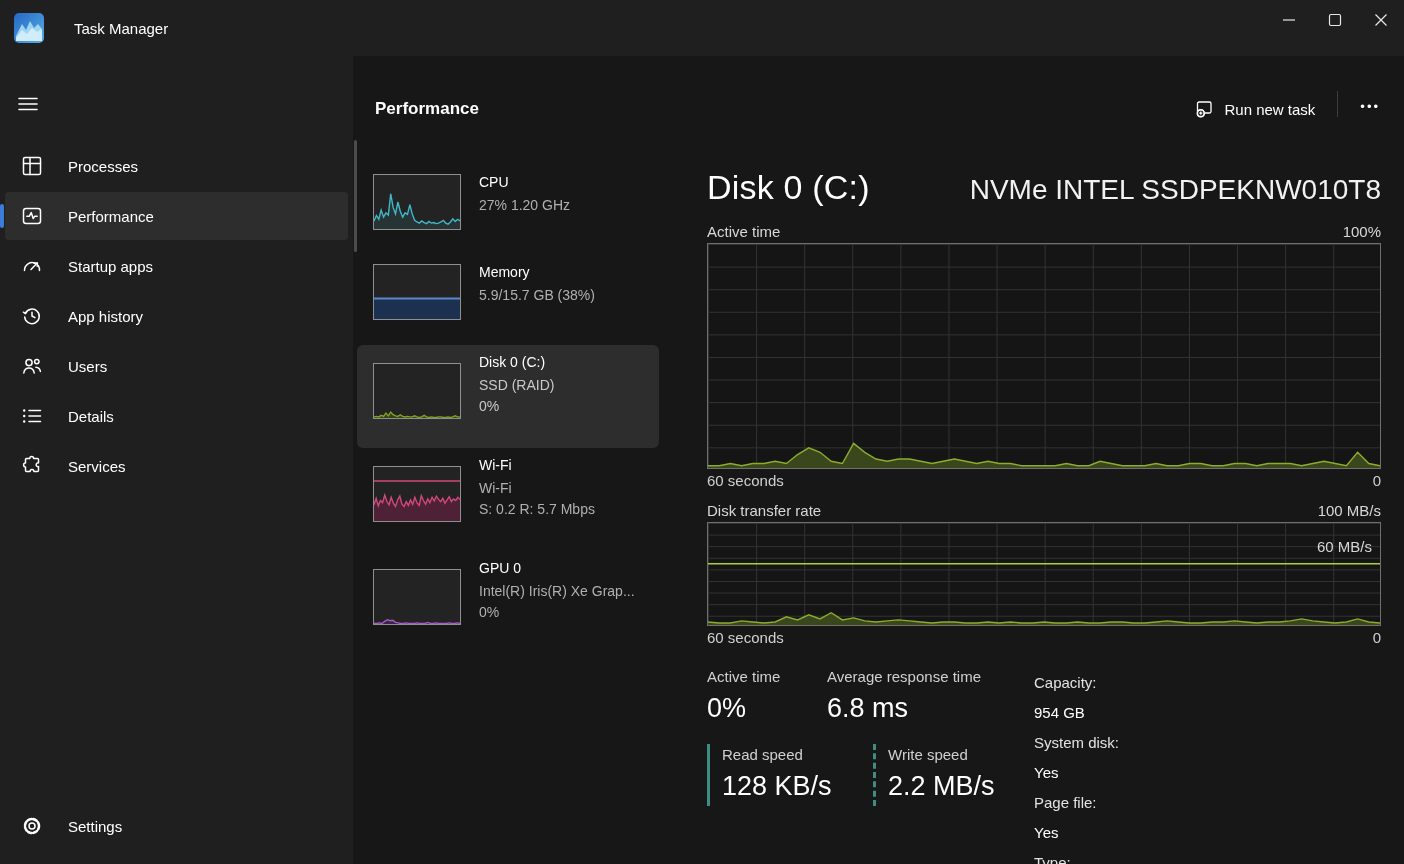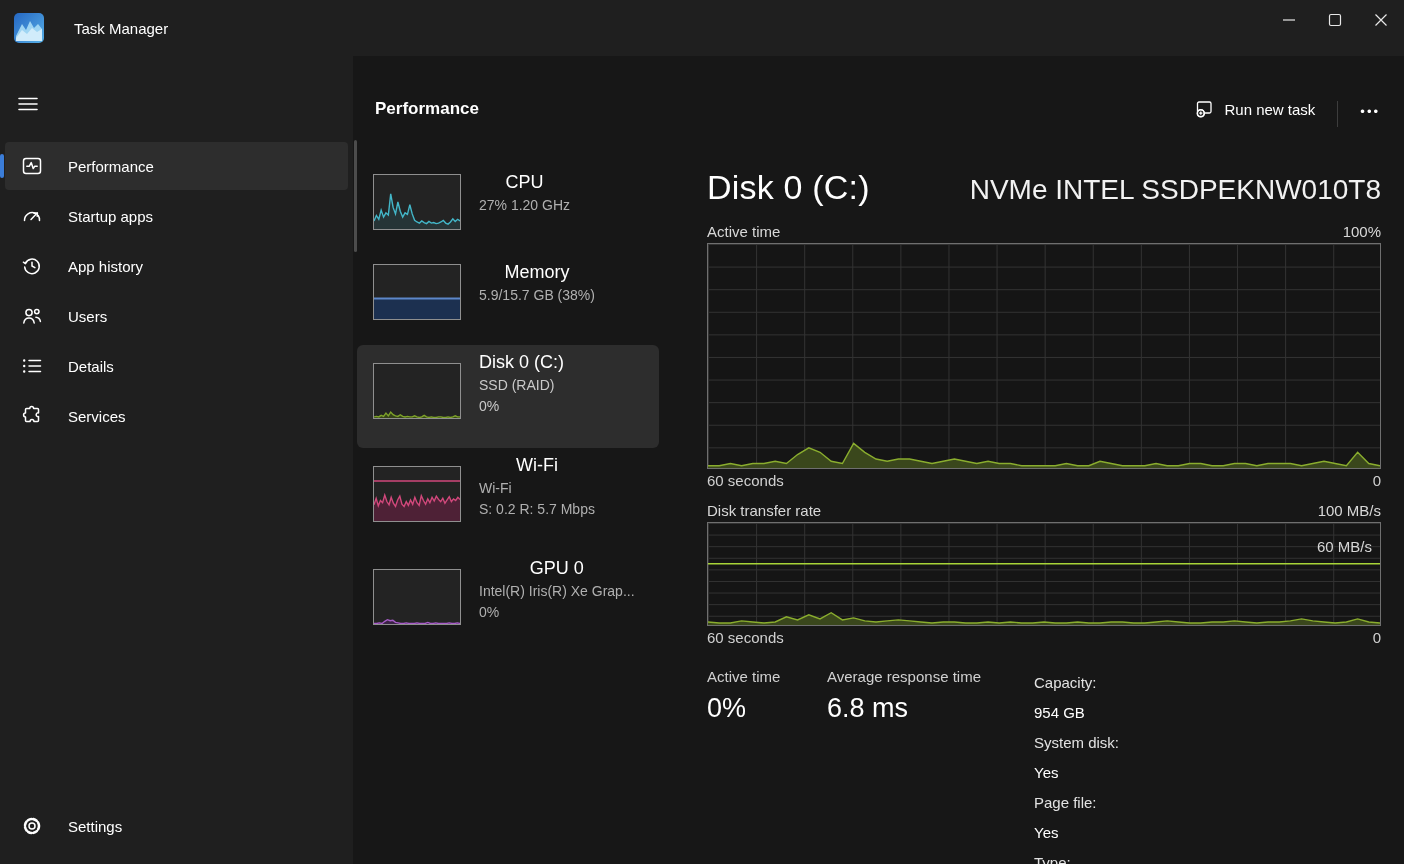--- a/index.html
+++ b/index.html
@@ -36,41 +36,41 @@
   .nav-item.selected::before{content:"";position:absolute;left:-5px;top:12px;width:4px;height:24px;border-radius:2px;
             background:var(--accent);}
   .nav-ico svg{stroke:#fff;fill:none;stroke-width:1.5;stroke-linecap:round;stroke-linejoin:round;}
   .nav-bottom{margin-top:auto;margin-bottom:12px;}
 
   
   .main{flex:1;background:var(--panel);display:flex;flex-direction:column;min-width:0;position:relative;}
   .list-scrollbar{position:absolute;left:1px;top:84px;width:3px;height:112px;background:#4c4c4c;border-radius:2px;}
   .main-header{height:58px;margin-top:24px;display:flex;align-items:center;padding:0 12px 0 22px;flex:none;}
   .main-title{font-size:17px;font-weight:700;}
-  .header-right{margin-left:auto;display:flex;align-items:flex-end;}
+  .header-right{margin-left:auto;display:flex;align-items:flex-start;}
   .run-task-btn{display:flex;align-items:center;gap:10px;background:none;border:none;color:#fff;font-size:15px;
                 font-family:inherit;padding:8px 12px;border-radius:4px;cursor:pointer;}
   .run-task-btn svg{stroke:#fff;fill:none;stroke-width:1.3;}
   .header-divider{width:1px;height:26px;background:#3d3d3d;margin:0 10px;}
   .more-btn{background:none;border:none;color:#fff;font-size:13px;letter-spacing:2px;padding:8px 12px;border-radius:4px;cursor:pointer;font-family:inherit;}
 
   .main-body{flex:1;display:flex;min-height:0;}
 
   
   .perf-list{width:310px;flex:none;padding:27px 0 0 4px;display:flex;flex-direction:column;}
   .perf-item{display:flex;align-items:flex-start;padding:0 0 0 16px;border:none;background:none;color:#fff;
              text-align:left;border-radius:6px;cursor:pointer;width:302px;font-family:inherit;}
   .perf-item.i2{height:90px;}
   .perf-item.i3{height:103px;}
   .perf-item.selected{background:var(--selected);}
   .thumb{width:88px;height:56px;flex:none;border:1px solid #8f8f8f;background:#232323;position:relative;overflow:hidden;}
   .i2 .thumb{margin-top:9px;}
   .i3 .thumb{margin-top:18px;}
   .perf-text{margin-left:18px;padding-top:4px;min-width:0;}
-  .perf-title{font-size:18px;line-height:26px;font-weight:400;text-align:center;}
+  .perf-title{font-size:14px;line-height:26px;font-weight:400;}
   .perf-sub{font-size:14px;line-height:21px;color:var(--sub);white-space:nowrap;}
   .perf-item.selected .perf-sub{color:#c9c9c9;}
 
   
   .detail{flex:1;padding:30px 23px 0 44px;min-width:0;}
   .detail-titlerow{display:flex;align-items:baseline;}
   .detail-title{font-size:34px;font-weight:400;letter-spacing:.2px;}
   .detail-device{margin-left:auto;font-size:28px;color:#f2f2f2;}
   .chart-labelrow{display:flex;justify-content:space-between;font-size:15px;color:#d8d8d8;margin-top:16px;margin-bottom:3px;}
   .chart-labelrow.second{margin-top:13px;}
@@ -142,20 +142,29 @@
   <div class="content">
 
     <nav class="sidebar">
       <button class="hamburger">
         <svg width="24" height="24" viewBox="0 0 24 24">
             <path d="M3 6.5h18M3 12h18M3 17.5h18" stroke="#fff" stroke-width="1.6" fill="none" stroke-linecap="round"></path>
           </svg>
       </button>
 
       <div class="nav">
+        <button class="nav-item">
+          <span class="nav-ico">
+            <svg width="24" height="24" viewBox="0 0 24 24">
+                <rect x="3.5" y="3.5" width="17" height="17" rx="1.5"></rect>
+                <path d="M3.5 9.5h17M10 9.5V20.5M10 3.5v6"></path>
+              </svg>
+          </span>
+          <span>Processes</span>
+        </button>
 
         <button class="nav-item selected">
           <span class="nav-ico">
             <svg width="24" height="24" viewBox="0 0 24 24">
                 <rect x="3.5" y="4.5" width="17" height="15" rx="2.5"></rect>
                 <path d="M6.8 12.2h2.6l1.8-3.6 2 6 1.6-2.4h2.4"></path>
               </svg>
           </span>
           <span>Performance</span>
         </button>
@@ -366,20 +375,30 @@
               <div class="metric-row">
                 <div class="metric c1">
                   <div class="metric-label">Active time</div>
                   <div class="metric-value">0%</div>
                 </div>
                 <div class="metric c2">
                   <div class="metric-label">Average response time</div>
                   <div class="metric-value">6.8 ms</div>
                 </div>
               </div>
+              <div class="metric-row">
+                <div class="metric read">
+                  <div class="metric-label">Read speed</div>
+                  <div class="metric-value">128 KB/s</div>
+                </div>
+                <div class="metric write">
+                  <div class="metric-label">Write speed</div>
+                  <div class="metric-value">2.2 MB/s</div>
+                </div>
+              </div>
             </div>
 
             <div class="props">
               <div class="prop-row">
                 <span class="prop-k">Capacity:</span>
                 <span class="prop-v">954 GB</span>
               </div>
               <div class="prop-row">
                 <span class="prop-k">System disk:</span>
                 <span class="prop-v">Yes</span>

